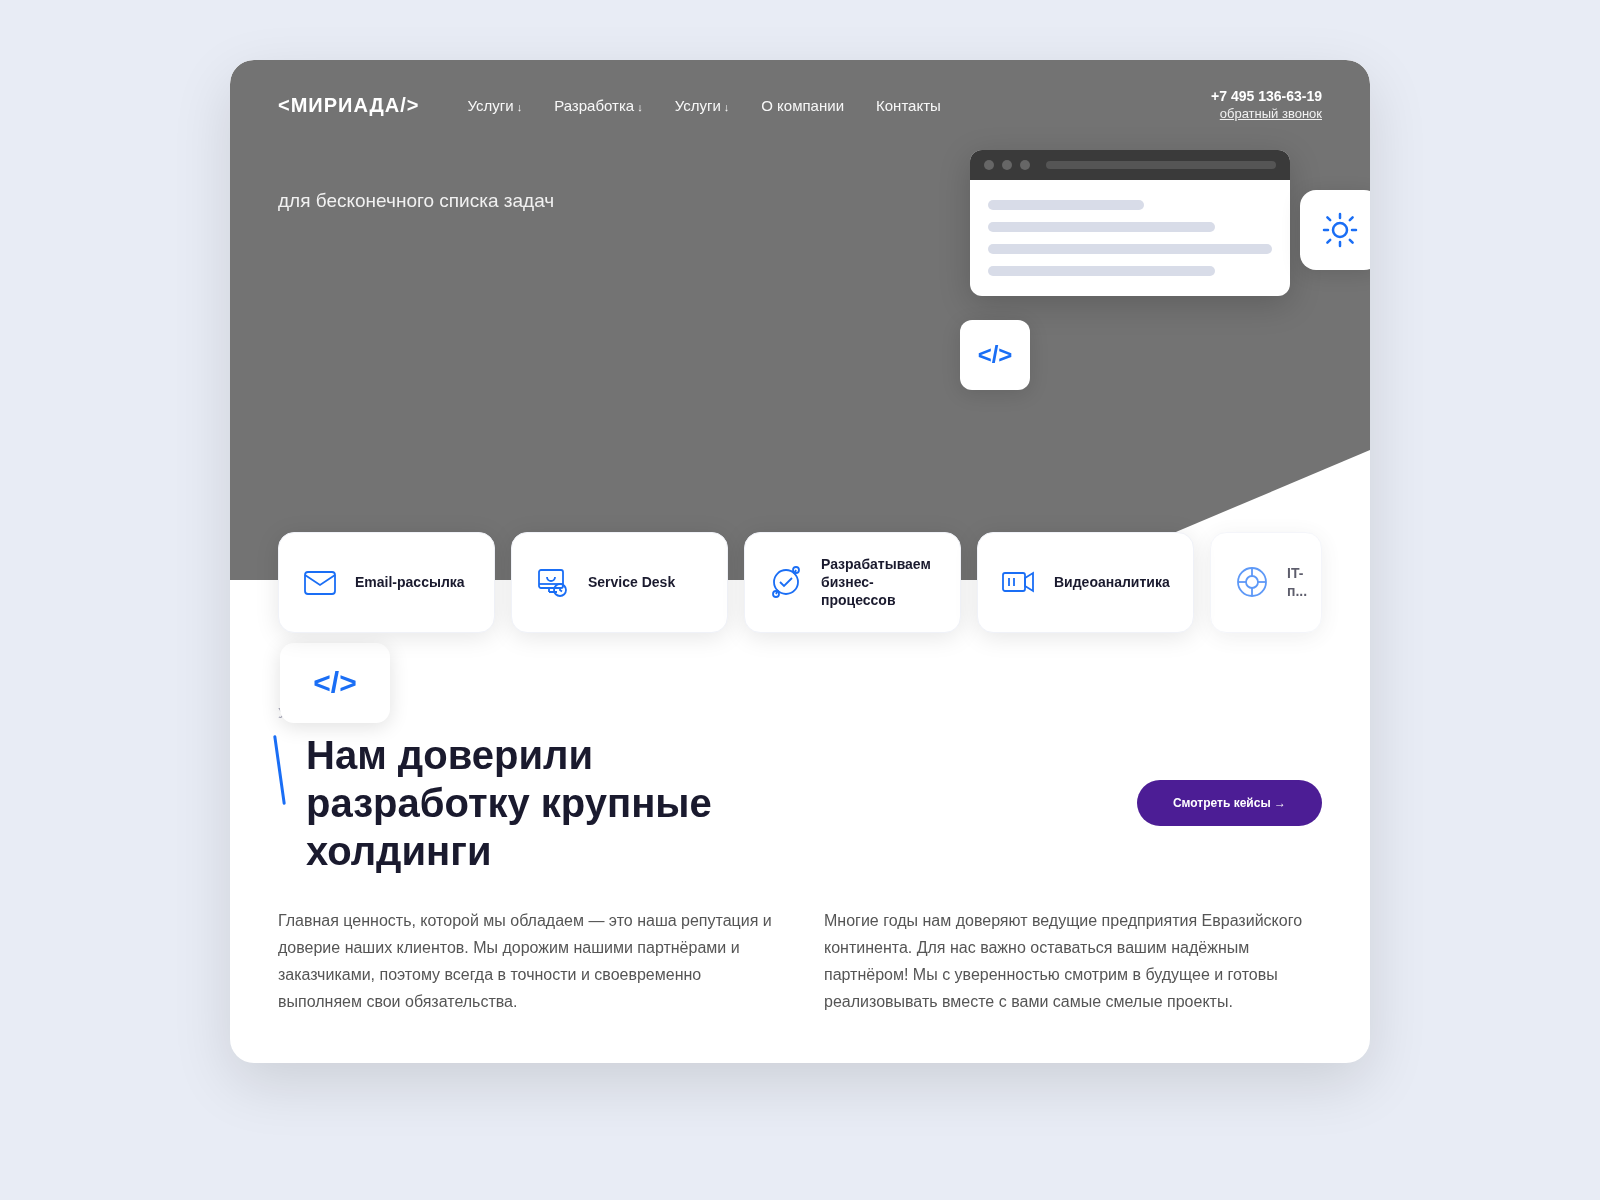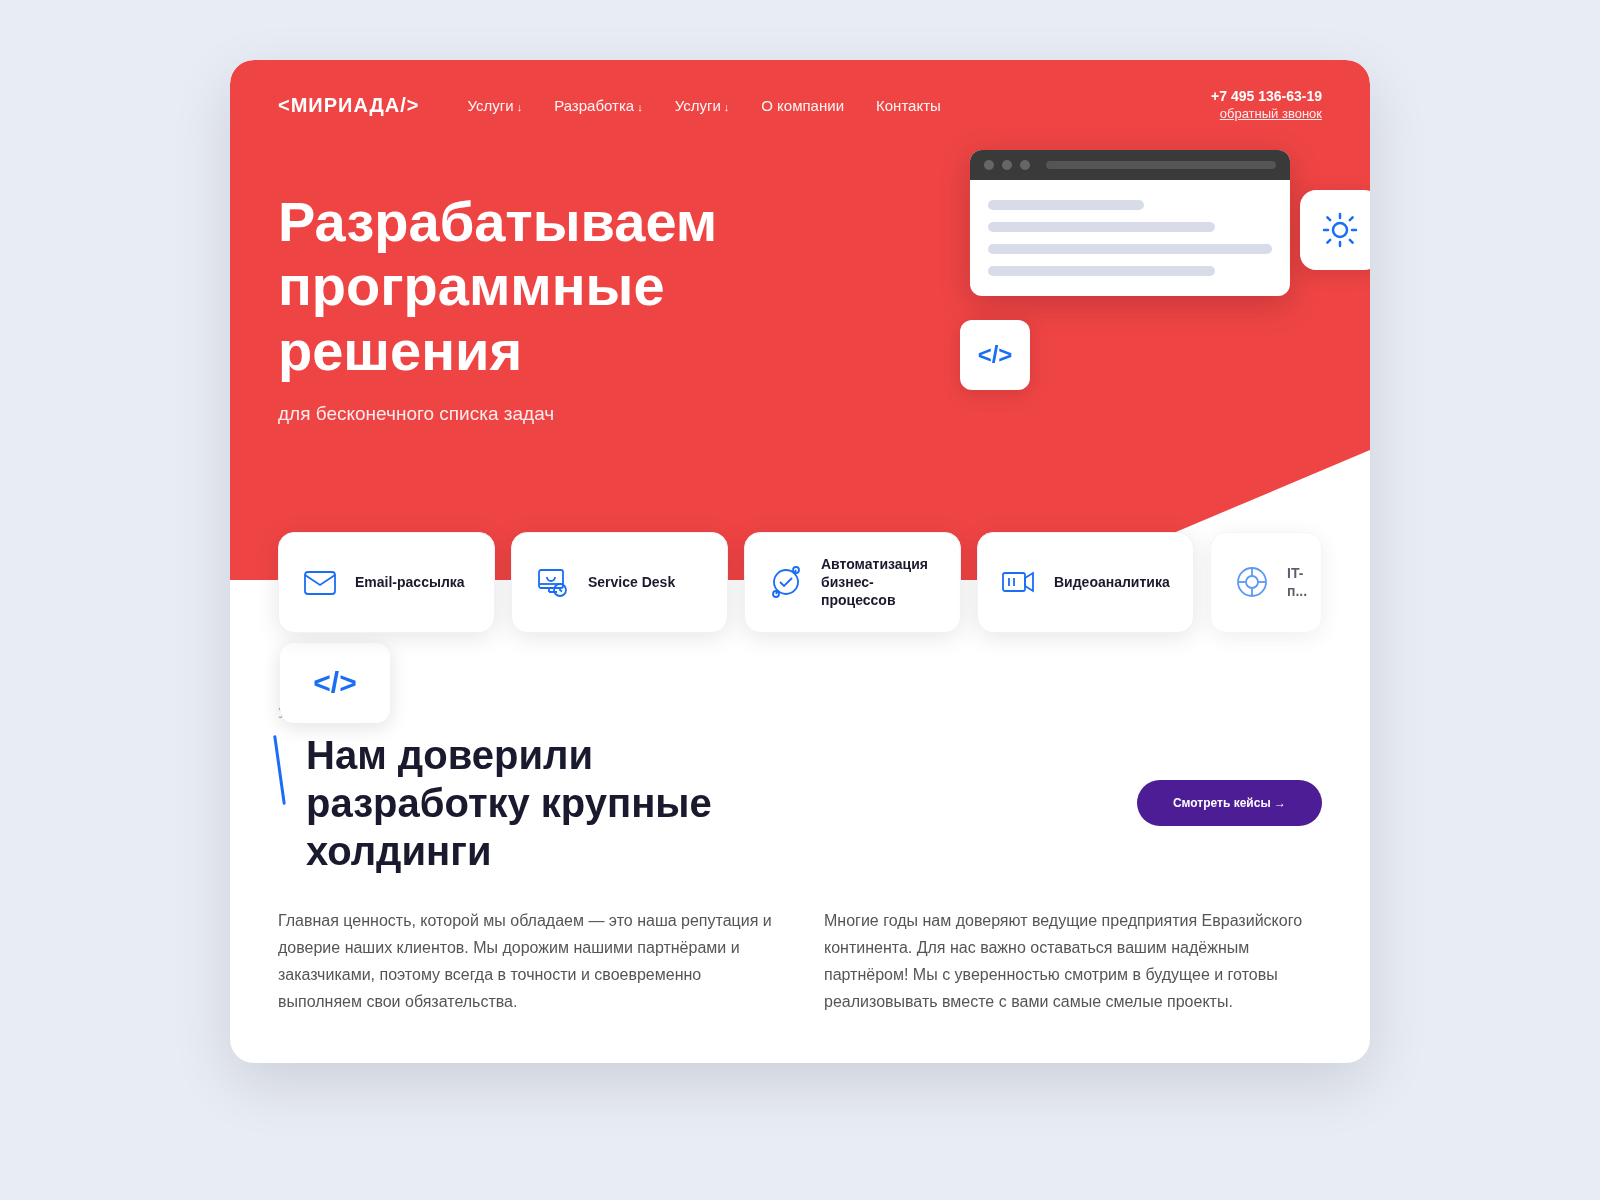--- a/index.html
+++ b/index.html
@@ -16,21 +16,21 @@
       width: 1140px;
       background: #fff;
       border-radius: 24px;
       overflow: hidden;
       box-shadow: 0 20px 60px rgba(0,0,0,0.12);
       position: relative;
     }
 
     
     .hero {
-      background: #ef4444;
+      background: #737373;
       border-radius: 24px 24px 0 0;
       position: relative;
       overflow: visible;
       min-height: 520px;
       clip-path: polygon(0 0, 100% 0, 100% 75%, 73% 100%, 0 100%);
     }
 
     
     .nav {
       display: flex;
@@ -331,21 +331,20 @@
         <a class="nav-link">О компании</a>
         <a class="nav-link">Контакты</a>
       </div>
       <div class="nav-contact">
         <span class="nav-phone">+7 495 136-63-19</span>
         <span class="nav-callback">обратный звонок</span>
       </div>
     </nav>
 
     <div class="hero-content">
-      <h1 class="hero-title">Разрабатываем программные решения</h1>
       <p class="hero-subtitle">для бесконечного списка задач</p>
     </div>
 
     <div class="browser-mockup">
       <div class="browser-bar">
         <div class="browser-dot"></div>
         <div class="browser-dot"></div>
         <div class="browser-dot"></div>
         <div class="browser-url"></div>
       </div>
@@ -404,21 +403,21 @@
       <div class="service-icon">
         <svg viewBox="0 0 36 36" class="svg-auto">
           <path d="M18 6a12 12 0 100 24A12 12 0 0018 6z"></path>
           <path d="M12 18l4 4 8-8"></path>
           <path d="M26 10l2-4"></path>
           <path d="M10 26l-2 4"></path>
           <circle cx="28" cy="6" r="3"></circle>
           <circle cx="8" cy="30" r="3"></circle>
         </svg>
       </div>
-      <span class="service-label">Автоматизация бизнес-процессов</span>
+      <span class="service-label">Разрабатываем бизнес-процессов</span>
     </div>
 
     <div class="service-card">
       <div class="service-icon">
         <svg viewBox="0 0 36 36" class="svg-video">
           <rect x="2" y="9" width="22" height="18" rx="2"></rect>
           <path d="M24 14l8-5v18l-8-5V14z"></path>
           <line x1="8" y1="14" x2="8" y2="22"></line>
           <line x1="13" y1="14" x2="13" y2="22"></line>
         </svg>

